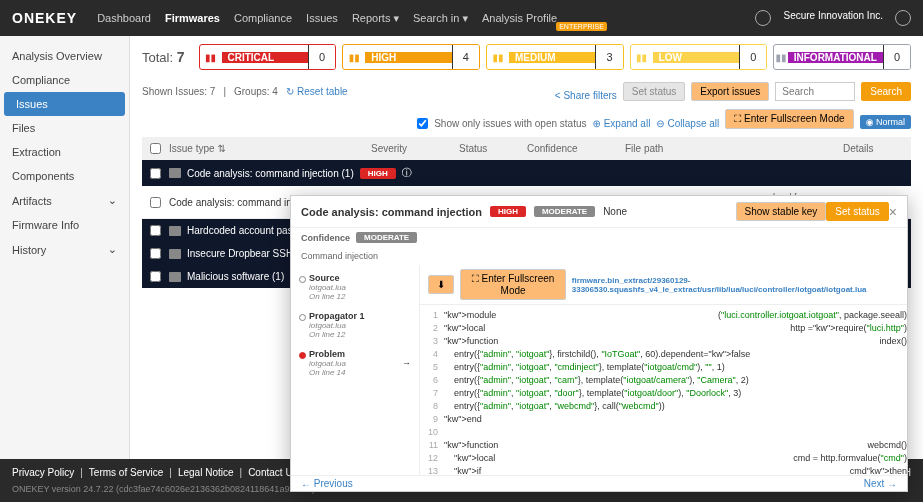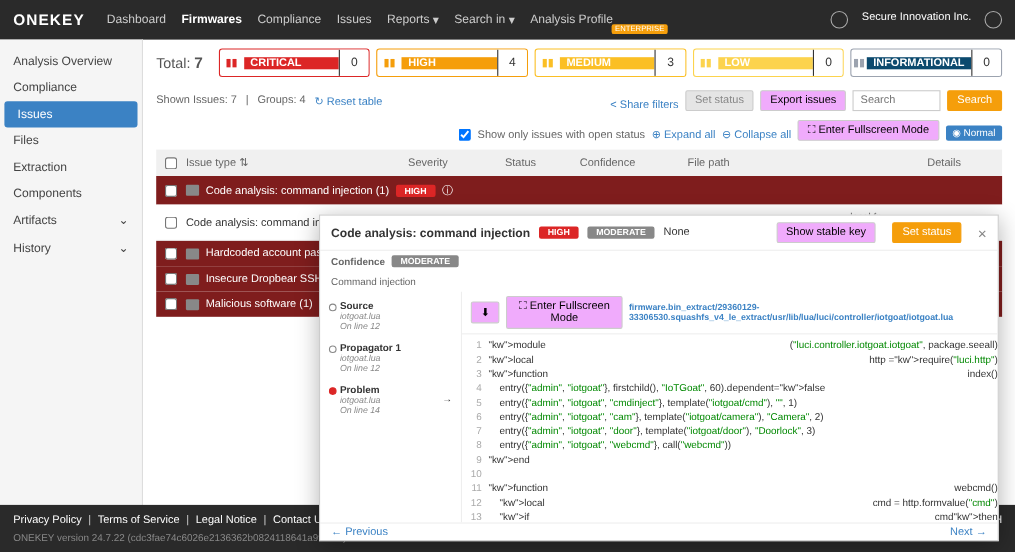--- a/index.html
+++ b/index.html
@@ -28,60 +28,60 @@
 .total { font-size: 13px; color: #555; margin-right: 8px; }
 .total b { font-size: 14px; }
 .stat-box { display: flex; align-items: center; border: 1px solid; border-radius: 3px; overflow: hidden; height: 26px; flex: 1; }
 .stat-icon { width: 22px; display: flex; align-items: center; justify-content: center; font-size: 10px; }
 .stat-label { flex: 1; padding: 0 6px; color: #fff; font-size: 10px; font-weight: bold; }
 .stat-count { background: #fff; padding: 0 10px; color: #333; height: 100%; display: flex; align-items: center; border-left: 1px solid; }
 .critical { border-color: #dc2626; } .critical .stat-icon { color: #dc2626; } .critical .stat-label { background: #dc2626; }
 .high { border-color: #f59e0b; } .high .stat-icon { color: #f59e0b; } .high .stat-label { background: #f59e0b; }
 .medium { border-color: #fbbf24; } .medium .stat-icon { color: #fbbf24; } .medium .stat-label { background: #fbbf24; }
 .low { border-color: #fcd34d; } .low .stat-icon { color: #fcd34d; } .low .stat-label { background: #fcd34d; }
-.info { border-color: #9ca3af; } .info .stat-icon { color: #9ca3af; } .info .stat-label { background: #0c4a6e; }
+.info { border-color: #9ca3af; } .info .stat-icon { color: #9ca3af; } .info .stat-label { background: #a21caf; }
 
 
 .toolbar { display: flex; align-items: center; gap: 8px; margin-bottom: 8px; font-size: 10px; color: #666; }
 .link { color: #3b82c4; cursor: pointer; }
 .toolbar-right { margin-left: auto; display: flex; align-items: flex-end; gap: 6px; }
-.btn-sm { border: 1px solid #ccc; padding: 3px 8px; background: #f0abfc; font-size: 10px; cursor: pointer; border-radius: 2px; }
+.btn-sm { border: 1px solid #ccc; padding: 3px 8px; background: #fdba74; font-size: 10px; cursor: pointer; border-radius: 2px; }
 .btn-orange { background: #f59e0b; color: #fff; border-color: #f59e0b; }
 .btn-gray { background: #e5e5e5; color: #888; }
 .search-input { border: 1px solid #ccc; padding: 3px 6px; font-size: 10px; width: 80px; }
 .chk { width: 11px; height: 11px; }
 .normal-badge { background: #3b82c4; color: #fff; padding: 2px 6px; border-radius: 2px; font-size: 9px; }
 
 
 .table-head { display: flex; background: #f0f0f0; padding: 6px 8px; font-size: 10px; color: #666; gap: 8px; align-items: center; }
 .th { display: flex; align-items: center; gap: 3px; }
 .th-issue { flex: 2; } .th-sev { width: 80px; } .th-stat { width: 60px; } .th-conf { width: 90px; } .th-path { flex: 2; } .th-det { width: 60px; margin-left: 16px; }
 
 
 .group-row, .issue-row { display: flex; align-items: center; padding: 6px 8px; gap: 8px; font-size: 10px; }
-.group-row { background: #7f1d1d; color: #fff; }
+.group-row { background: #0f172a; color: #fff; }
 .issue-row { background: #fff; border-bottom: 1px solid #eee; }
 .folder-icon { width: 12px; height: 10px; background: #888; border-radius: 1px; display: inline-block; }
 .pill { padding: 1px 8px; border-radius: 2px; font-size: 8px; color: #fff; font-weight: bold; }
 .pill-high { background: #dc2626; }
 .pill-mod { background: #888; }
 .cell-issue { flex: 2; display: flex; align-items: center; gap: 6px; }
 .cell-sev { width: 80px; } .cell-stat { width: 60px; } .cell-conf { width: 90px; } .cell-path { flex: 2; color: #3b82c4; overflow: hidden; text-overflow: ellipsis; white-space: nowrap; } .cell-det { width: 130px; font-size: 9px; color: #666; }
 
 
 .footer { background: #2a2a2a; color: #ccc; padding: 8px 12px; font-size: 10px; position: absolute; bottom: 0; width: 100%; }
 .footer-links { display: flex; gap: 6px; margin-bottom: 6px; }
 .footer-links span { color: #fff; }
 .version { font-size: 9px; color: #888; }
 
 
 .modal { position: absolute; top: 195px; left: 290px; right: 15px; bottom: 10px; background: #fff; border: 1px solid #ccc; box-shadow: 0 4px 20px rgba(0,0,0,0.3); display: flex; flex-direction: column; z-index: 100; }
 .modal-head { display: flex; align-items: center; padding: 6px 10px; border-bottom: 1px solid #eee; gap: 8px; }
 .modal-title { font-size: 11px; font-weight: bold; }
-.modal-head-right { margin-left: auto; display: flex; gap: 15px; align-items: center; }
+.modal-head-right { margin-left: auto; display: flex; gap: 0; align-items: center; }
 .close-x { cursor: pointer; font-size: 14px; color: #888; }
 .modal-sub { padding: 4px 10px; font-size: 9px; color: #666; display: flex; align-items: center; gap: 6px; }
 .modal-body { display: flex; flex: 1; overflow: hidden; }
 .modal-left { width: 129px; padding: 8px; font-size: 9px; border-right: 1px solid #eee; }
 .trace-item { margin-bottom: 10px; padding-left: 10px; position: relative; }
 .trace-item::before { content: ''; position: absolute; left: 0; top: 3px; width: 5px; height: 5px; border: 1px solid #888; border-radius: 50%; background: #fff; }
 .trace-item.problem::before { background: #dc2626; border-color: #dc2626; }
 .trace-title { font-weight: bold; font-size: 9px; }
 .trace-file { color: #888; font-size: 8px; font-style: italic; }
 .modal-right { flex: 1; display: flex; flex-direction: column; overflow: hidden; }
@@ -124,20 +124,21 @@
     <div class="sidebar-item">Analysis Overview</div>
     <div class="sidebar-item">Compliance</div>
     <div class="sidebar-item active">Issues</div>
     <div class="sidebar-item">Files</div>
     <div class="sidebar-item">Extraction</div>
     <div class="sidebar-item">Components</div>
     <div class="sidebar-item">
         <span>Artifacts</span>
         <span>⌄</span>
       </div>
+    <div class="sidebar-item">Firmware Info</div>
     <div class="sidebar-item">
         <span>History</span>
         <span>⌄</span>
       </div>
   </div>
 
   <div class="content">
 
     <div class="stats">
       <div class="total"><span>Total:</span> <b>7</b></div>

